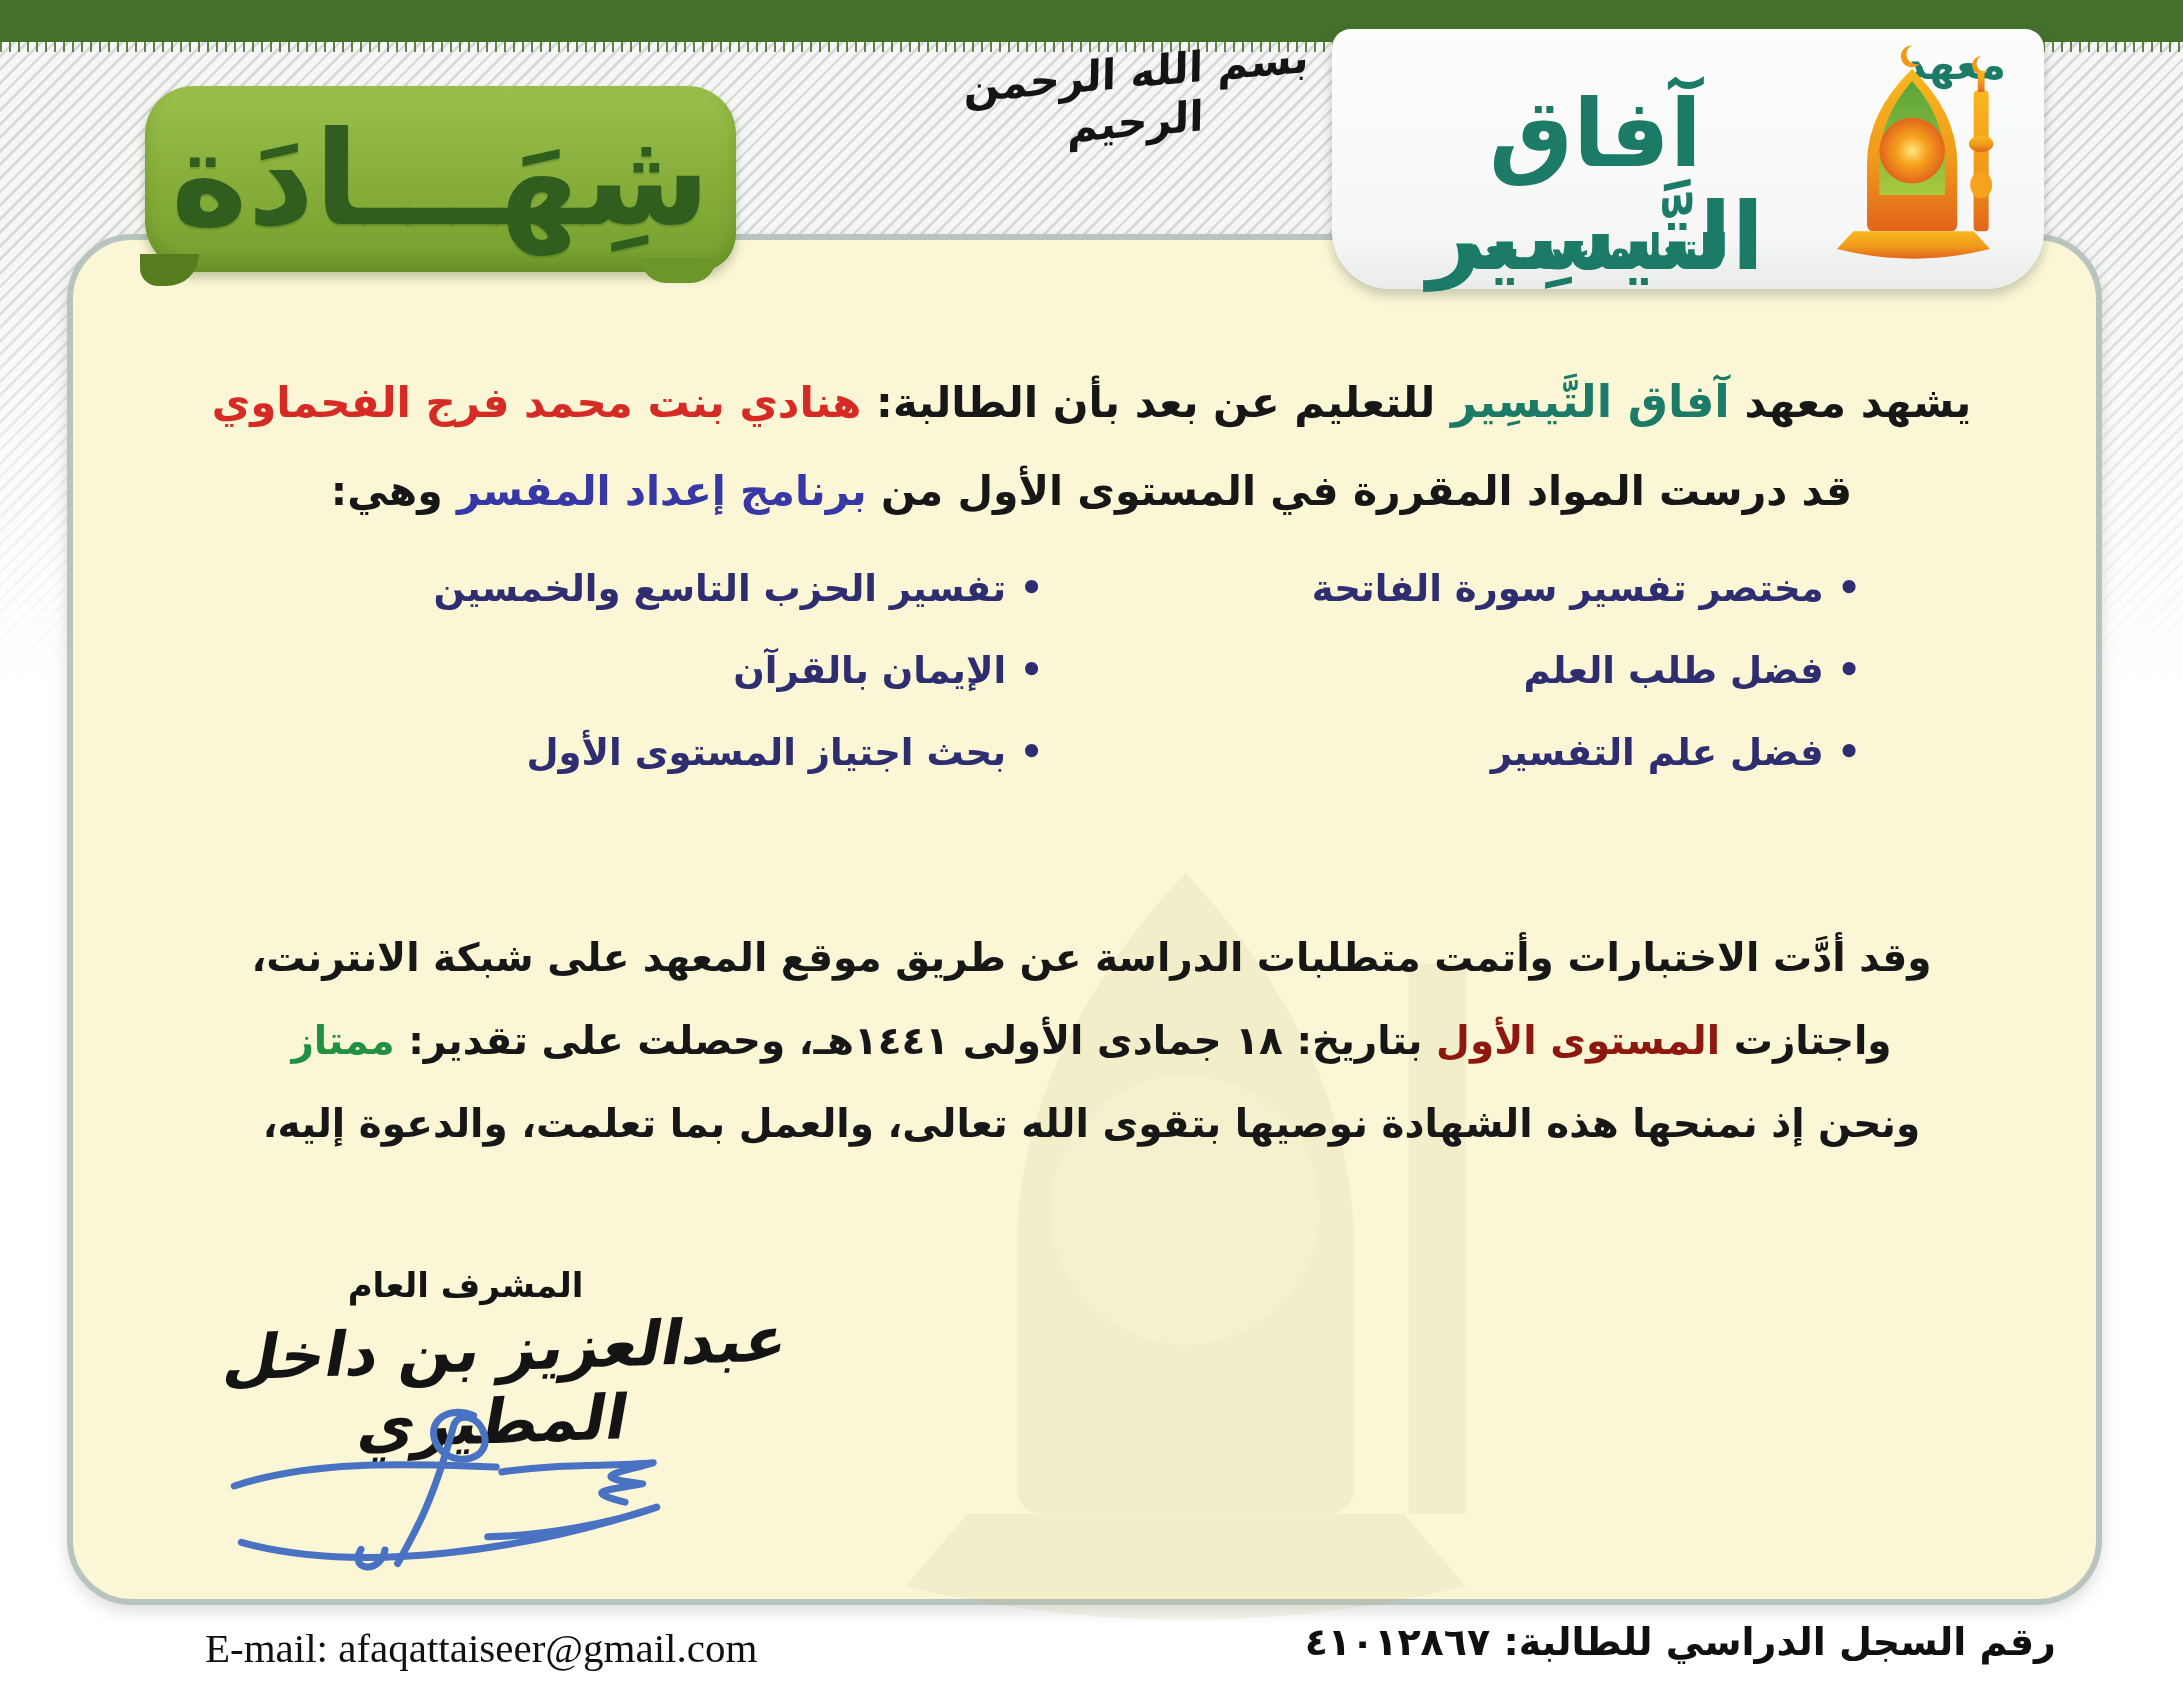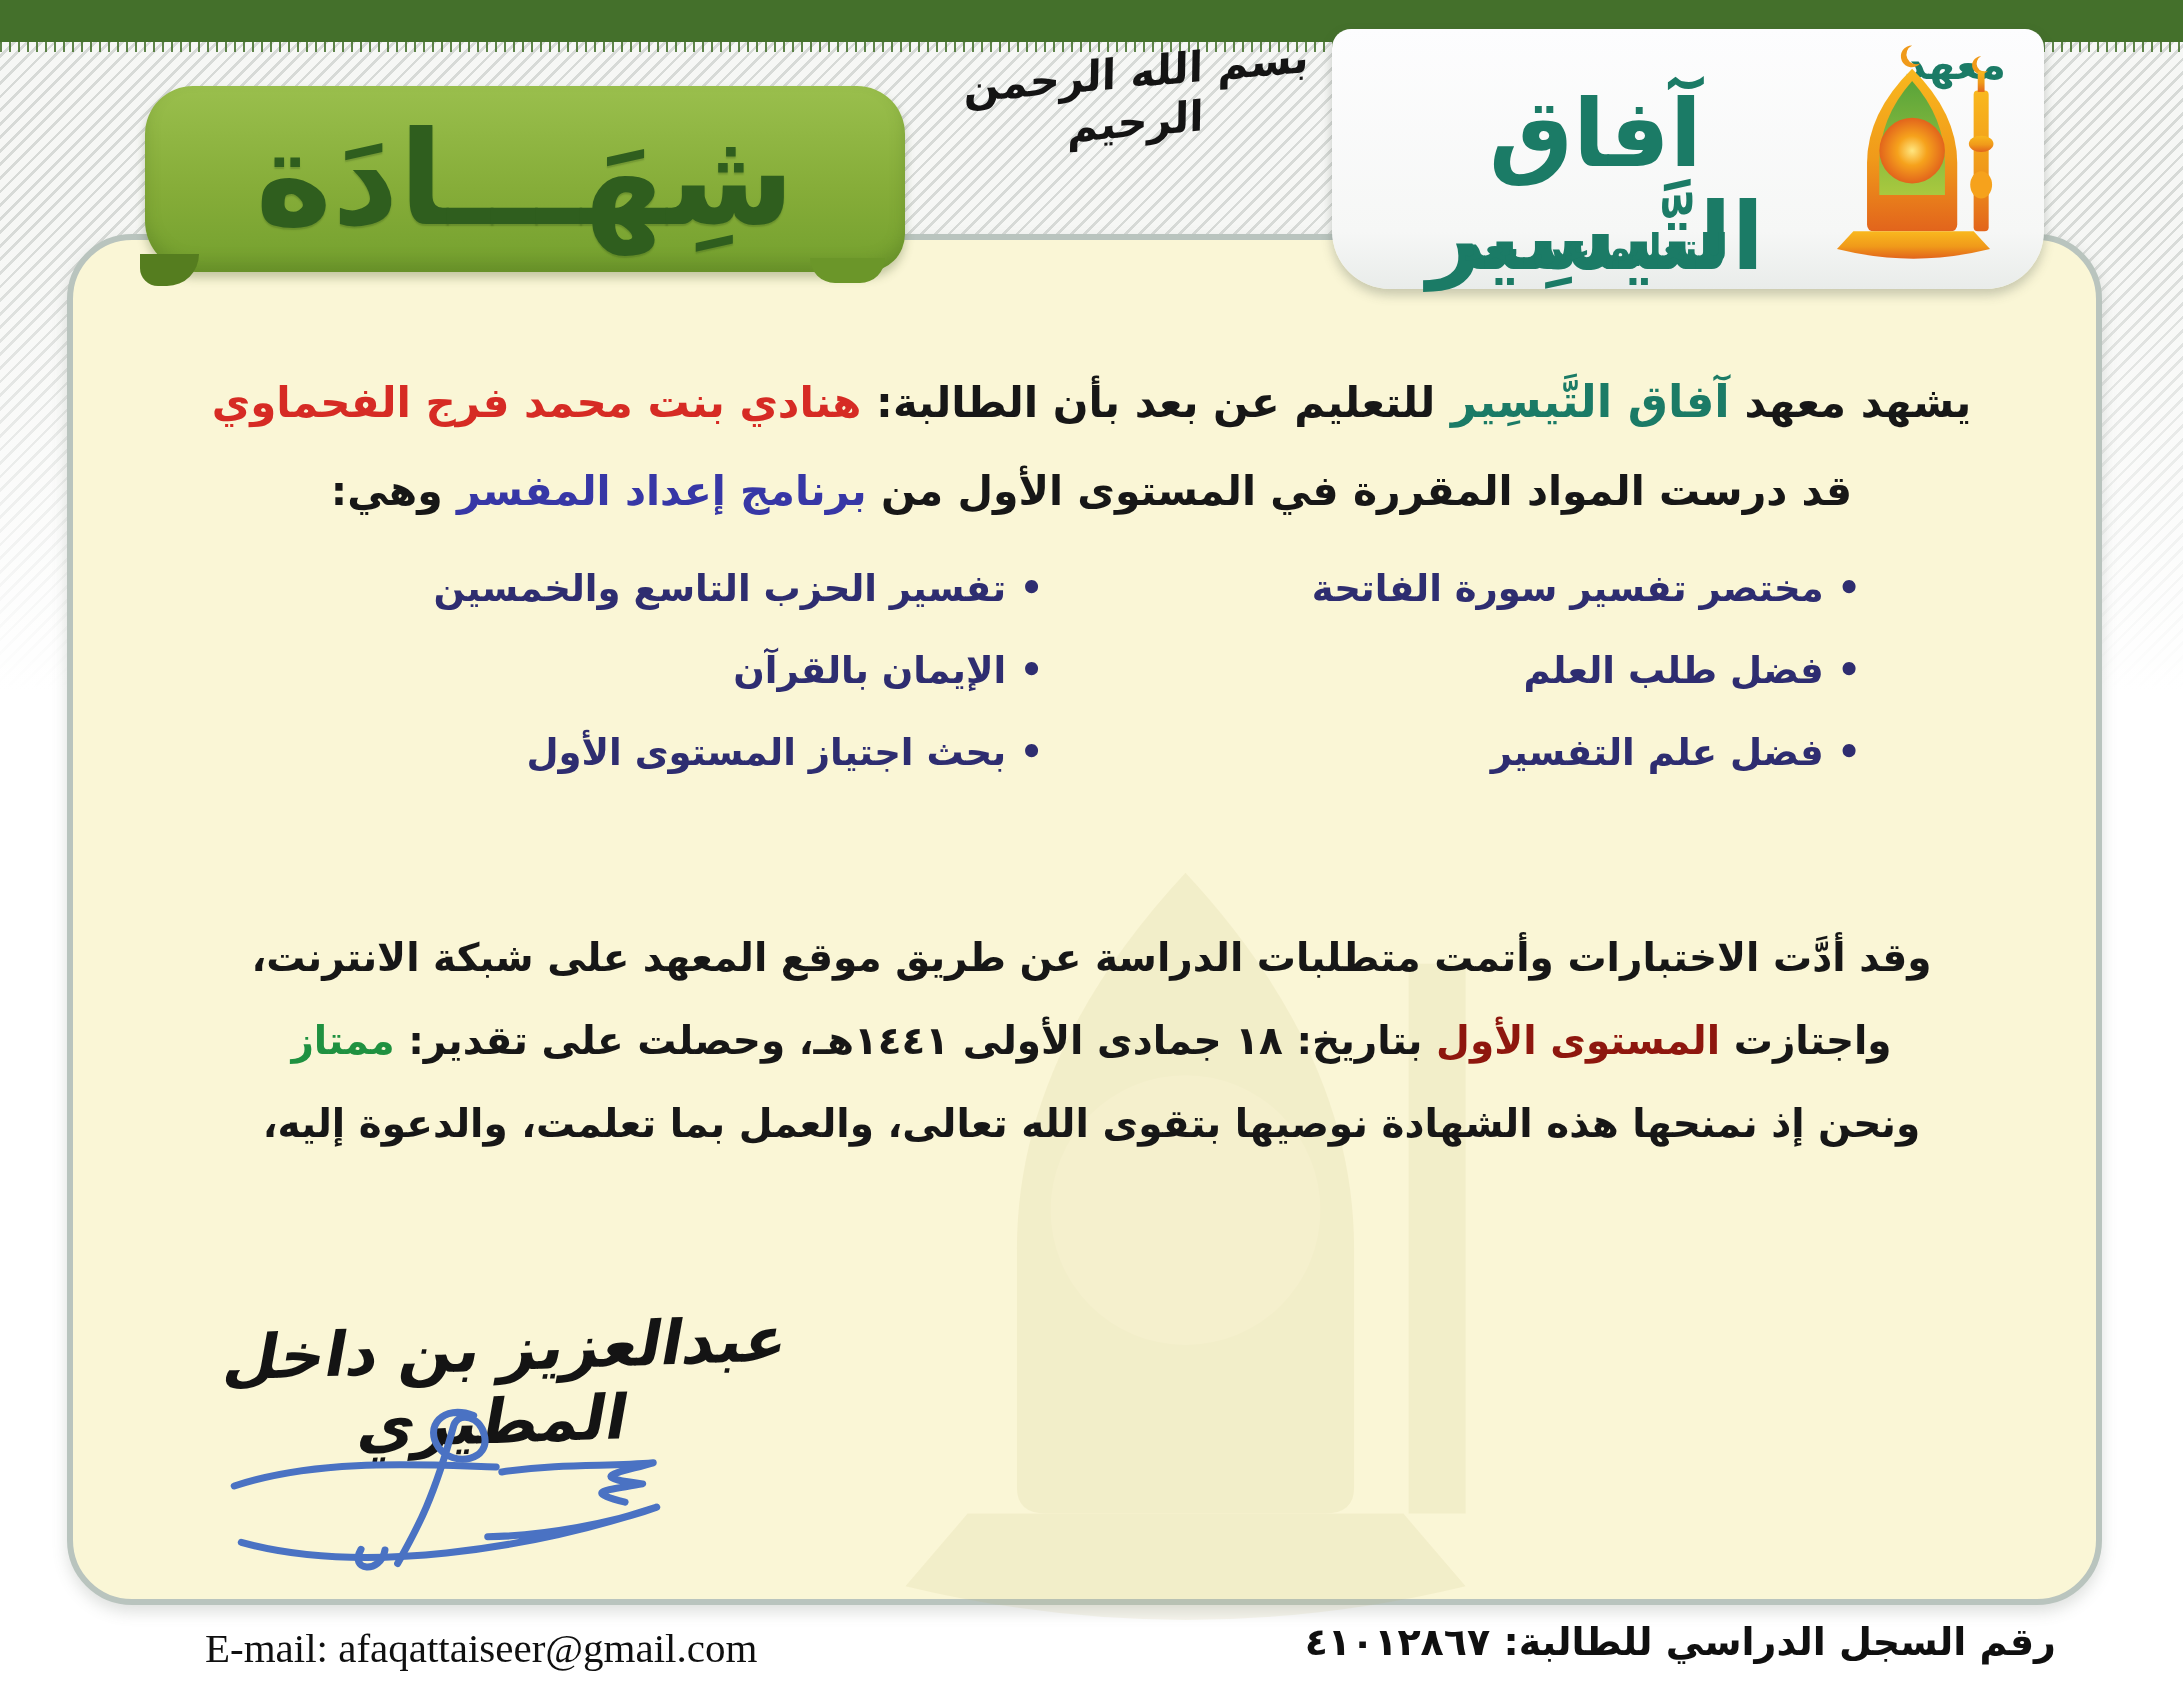--- a/index.html
+++ b/index.html
@@ -21,21 +21,21 @@
     background:repeating-linear-gradient(90deg,#44702b 0 2.1px,rgba(255,255,255,0) 2.1px 9px);opacity:.85;}
   
   .cert-body{
     position:absolute;left:67px;top:234px;width:2023px;height:1359px;z-index:3;
     background:#faf6d6;border:6.8px solid #b9c4be;border-radius:65px;
     box-shadow:0 6.8px 15px rgba(90,100,90,.20);
   }
   .watermark{position:absolute;left:719px;top:568px;width:787px;height:856px;z-index:4;opacity:.10;}
   
   .green-ribbon{
-    position:absolute;left:145px;top:86px;width:760px;height:186px;z-index:5;
+    position:absolute;left:145px;top:86px;width:591px;height:186px;z-index:5;
     background:linear-gradient(180deg,#9abf4d 0%,#86ad39 55%,#74a02e 100%);
     border-radius:48px 48px 38px 51px;
     box-shadow:0 5.5px 9.6px rgba(70,90,40,.30), inset 0 -9.6px 15px rgba(60,90,25,.25);
     display:flex;align-items:center;justify-content:center;
   }
   .green-ribbon::before{content:"";position:absolute;left:-5.5px;bottom:-13.7px;width:59px;height:31.5px;
     background:#557d1f;border-radius:0 0 48px 27px;z-index:-1;}
   .green-ribbon::after{content:"";position:absolute;right:20.5px;bottom:-11px;width:75px;height:25px;
     background:#6b9629;border-radius:0 0 41px 41px;z-index:-1;}
   .cert-title{font-size:130px;font-weight:700;color:#2f5e1e;line-height:186px;
@@ -163,20 +163,21 @@
   </div>
 
   <div class="closing rtl">
     <div class="cl-line">وقد أدَّت الاختبارات وأتمت متطلبات الدراسة عن طريق موقع المعهد على شبكة الانترنت،</div>
     <div class="cl-line">
       <span>واجتازت </span><span class="level-name">المستوى الأول</span><span> بتاريخ: ١٨ جمادى الأولى ١٤٤١هـ، وحصلت على تقدير: </span><span class="grade-value">ممتاز</span>
     </div>
     <div class="cl-line">ونحن إذ نمنحها هذه الشهادة نوصيها بتقوى الله تعالى، والعمل بما تعلمت، والدعوة إليه،</div>
   </div>
 
+  <div class="sig-title rtl">المشرف العام</div>
   <div class="sig-name rtl">عبدالعزيز بن داخل المطيري</div>
   <svg class="sig-scribble" viewBox="0 0 720 250" preserveAspectRatio="xMidYMid meet">
     <g fill="none" stroke="#4a72c3" stroke-width="10" stroke-linecap="round" stroke-linejoin="round">
       <path d="M60,125 C180,85 330,95 432,98"></path>
       <path d="M400,25 C355,8 330,42 350,70 C372,100 425,88 415,52 C408,25 380,20 372,38 C344,140 322,182 292,235"></path>
       <path d="M440,105 C530,92 590,98 655,92 C600,108 560,112 640,122 C585,132 555,132 615,148"></path>
       <path d="M70,205 C240,252 480,215 660,155 C600,177 500,196 420,197"></path>
       <path d="M240,215 C222,246 268,250 274,216"></path>
     </g>
   </svg>

